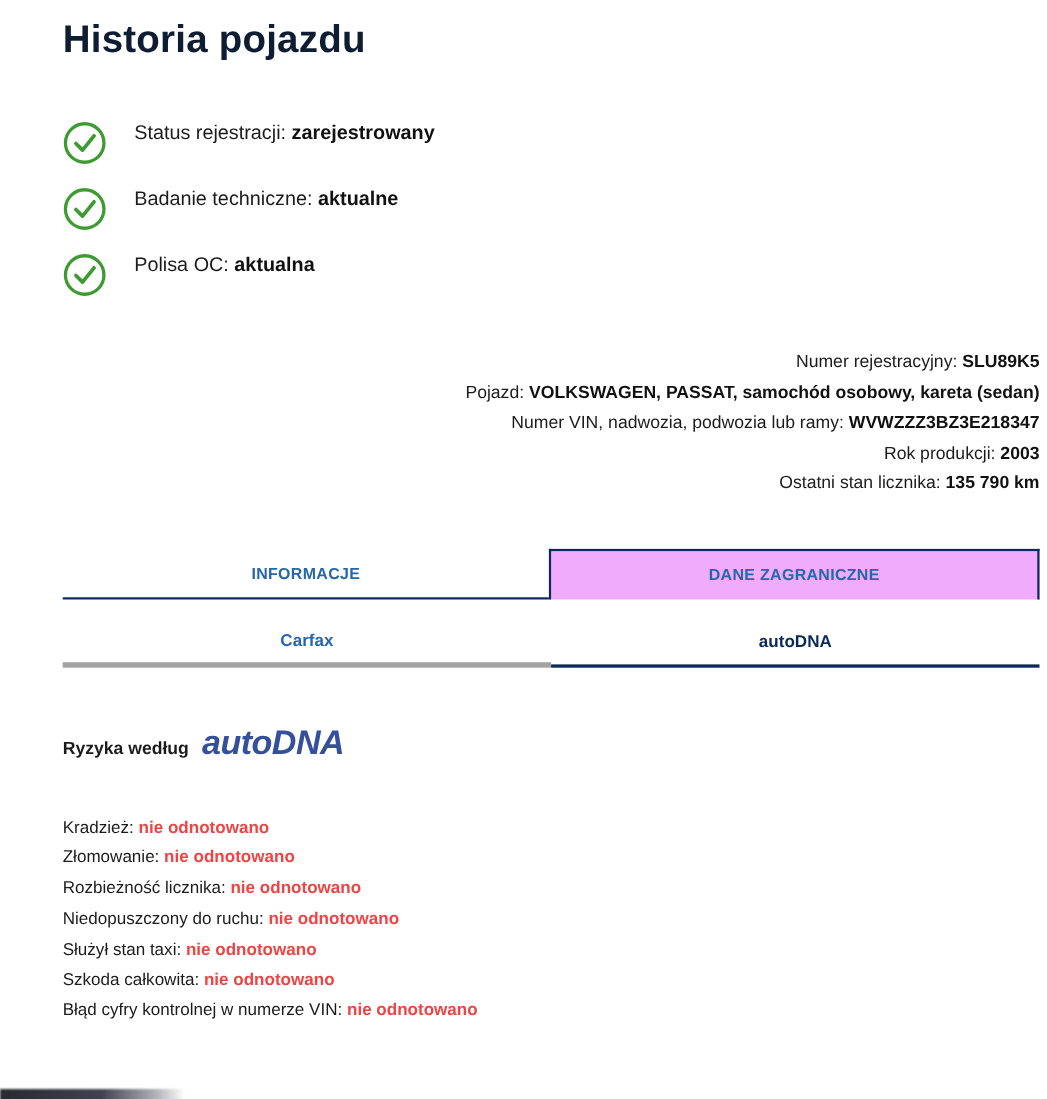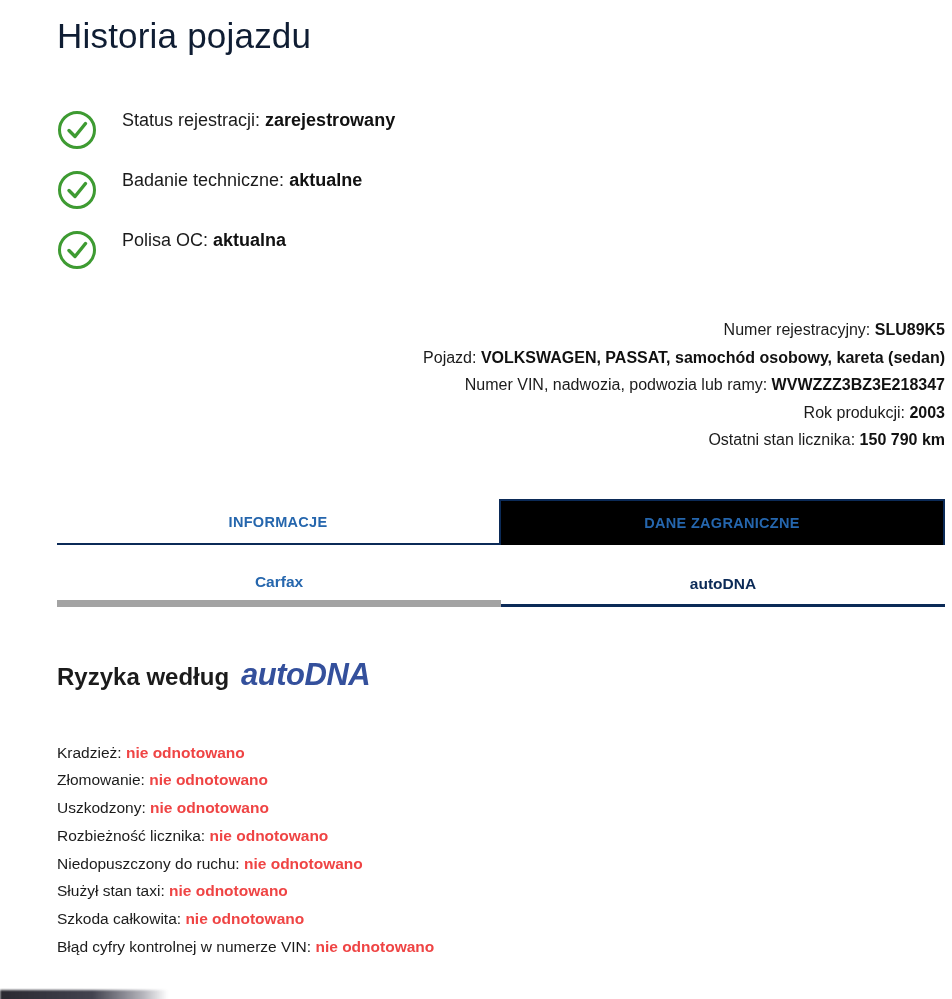--- a/index.html
+++ b/index.html
@@ -7,50 +7,50 @@
     width:952px;height:999px;overflow:hidden;position:relative;
     font-family:"Liberation Sans","DejaVu Sans",sans-serif;
     color:#1b1b1b;
   }
   .page{
     box-sizing:border-box;width:952px;height:999px;
     padding:0 7px 0 57px;position:relative;
   }
   h1.title{
     margin:14px 0 0 0;font-size:35px;line-height:44px;
-    font-weight:400;color:#0f1d33;letter-spacing:0.2px;
+    font-weight:700;color:#0f1d33;letter-spacing:0.2px;
   }
   .statuses{margin-top:52px;}
   .status-row{display:flex;align-items:flex-start;margin-bottom:20px;height:40px;}
   .check{width:40px;height:40px;flex:0 0 40px;margin-right:25px;}
   .status-text{font-size:18px;color:#1b1b1b;}
   .status-text b{font-weight:700;color:#111111;}
   .info{margin-top:46px;font-size:16px;line-height:27.5px;text-align:right;}
   .info-line b{font-weight:700;color:#111111;}
   .tabbar{
     margin-top:45px;display:flex;align-items:flex-end;height:46px;
   }
   .tab{
     flex:1;height:44px;box-sizing:border-box;
     display:flex;align-items:center;justify-content:center;
     border-bottom:2px solid #0b2a57;cursor:pointer;
     font-size:14.5px;font-weight:700;color:#2566ad;letter-spacing:0.3px;text-align:right;
   }
   .tab.active{
-    height:46px;border:2px solid #0b2a57;border-bottom:none;background:#000000;
+    height:46px;border:2px solid #0b2a57;border-bottom:none;background:#f0abfc;
   }
   .subtabs{display:flex;height:42px;margin-top:20px;}
   .subtab{
     flex:1;box-sizing:border-box;display:flex;align-items:center;justify-content:center;
     font-size:15.5px;font-weight:700;cursor:pointer;
   }
-  .subtab.carfax{color:#2566ad;border-bottom:7px solid #a3a3a3;}
+  .subtab.carfax{color:#2566ad;border-bottom:5px solid #a3a3a3;}
   .subtab.active{color:#0b2a57;border-bottom:3px solid #0b2a57;}
   .risks-heading{margin-top:50px;display:flex;align-items:baseline;height:44px;}
-  .rh-text{font-size:24px;font-weight:700;color:#1b1b1b;}
+  .rh-text{font-size:16px;font-weight:700;color:#1b1b1b;}
   .autodna-logo{
     margin-left:12px;font-size:31px;font-weight:800;font-style:italic;
     color:#34509c;letter-spacing:-0.5px;
   }
   .risks{margin-top:38px;font-size:15.5px;line-height:27.8px;}
   .risk-line b{font-weight:700;color:#ef4444;}
   .artifact{
     position:absolute;left:0;bottom:0;width:168px;height:23px;
     background:linear-gradient(90deg,rgba(12,12,20,0.88) 0%,rgba(25,25,40,0.82) 55%,rgba(40,40,60,0.35) 85%,rgba(60,60,80,0) 100%);
     filter:blur(1.2px);pointer-events:none;
@@ -91,21 +91,21 @@
       </span>
       <span class="status-text"><span>Polisa OC:</span> <b>aktualna</b></span>
     </div>
   </div>
 
   <div class="info">
     <div class="info-line"><span>Numer rejestracyjny:</span> <b>SLU89K5</b></div>
     <div class="info-line"><span>Pojazd:</span> <b>VOLKSWAGEN, PASSAT, samochód osobowy, kareta (sedan)</b></div>
     <div class="info-line"><span>Numer VIN, nadwozia, podwozia lub ramy:</span> <b>WVWZZZ3BZ3E218347</b></div>
     <div class="info-line"><span>Rok produkcji:</span> <b>2003</b></div>
-    <div class="info-line"><span>Ostatni stan licznika:</span> <b>150 790 km</b></div>
+    <div class="info-line"><span>Ostatni stan licznika:</span> <b>135 790 km</b></div>
   </div>
 
   <div class="tabbar">
     <div class="tab">
         <span>INFORMACJE</span>
       </div>
     <div class="tab active">
         <span>DANE ZAGRANICZNE</span>
       </div>
   </div>
@@ -120,21 +120,20 @@
   </div>
 
   <div class="risks-heading">
     <span class="rh-text">Ryzyka według</span>
     <span class="autodna-logo">autoDNA</span>
   </div>
 
   <div class="risks">
     <div class="risk-line"><span>Kradzież:</span> <b>nie odnotowano</b></div>
     <div class="risk-line"><span>Złomowanie:</span> <b>nie odnotowano</b></div>
-    <div class="risk-line"><span>Uszkodzony:</span> <b>nie odnotowano</b></div>
     <div class="risk-line"><span>Rozbieżność licznika:</span> <b>nie odnotowano</b></div>
     <div class="risk-line"><span>Niedopuszczony do ruchu:</span> <b>nie odnotowano</b></div>
     <div class="risk-line"><span>Służył stan taxi:</span> <b>nie odnotowano</b></div>
     <div class="risk-line"><span>Szkoda całkowita:</span> <b>nie odnotowano</b></div>
     <div class="risk-line"><span>Błąd cyfry kontrolnej w numerze VIN:</span> <b>nie odnotowano</b></div>
   </div>
 
   <div class="artifact"></div>
 
 </div>

